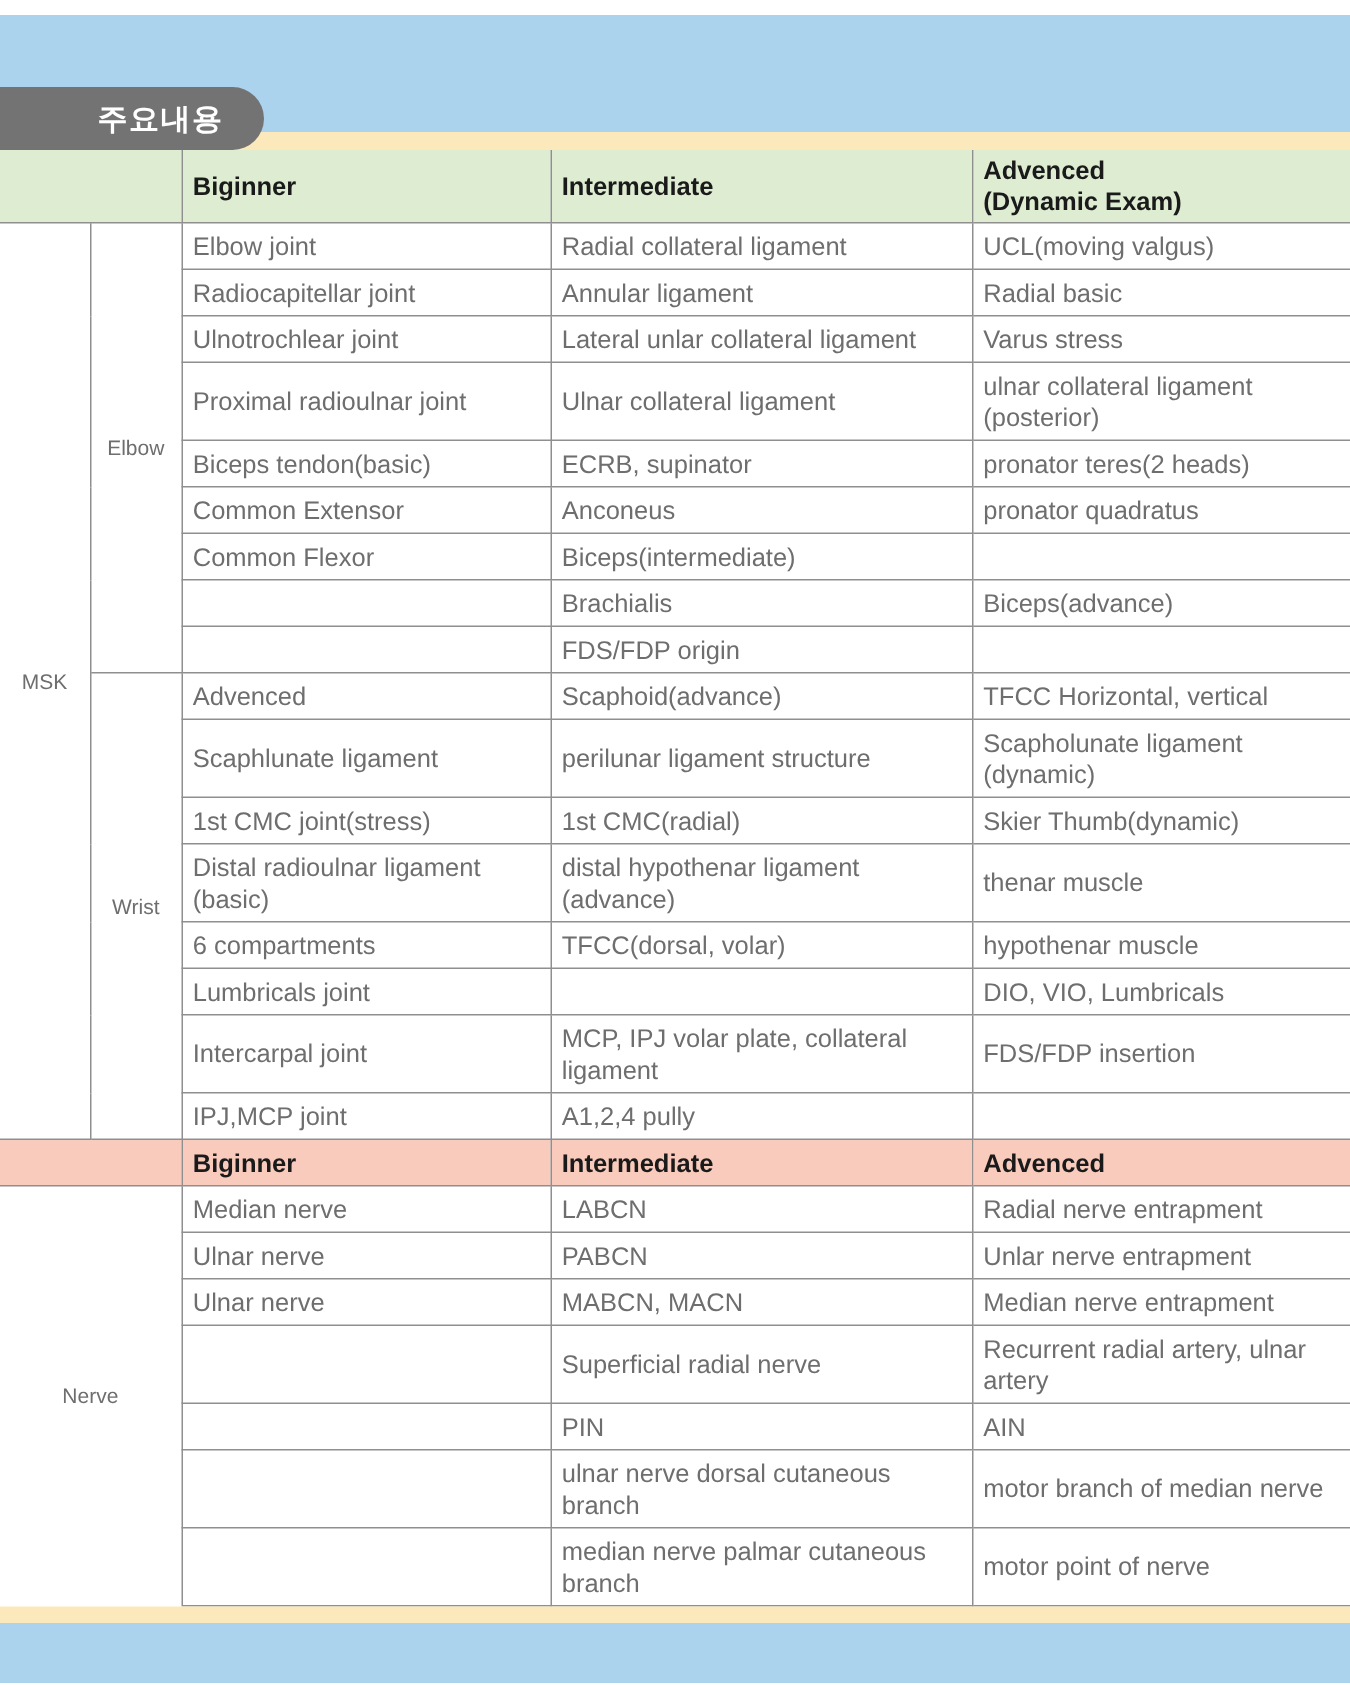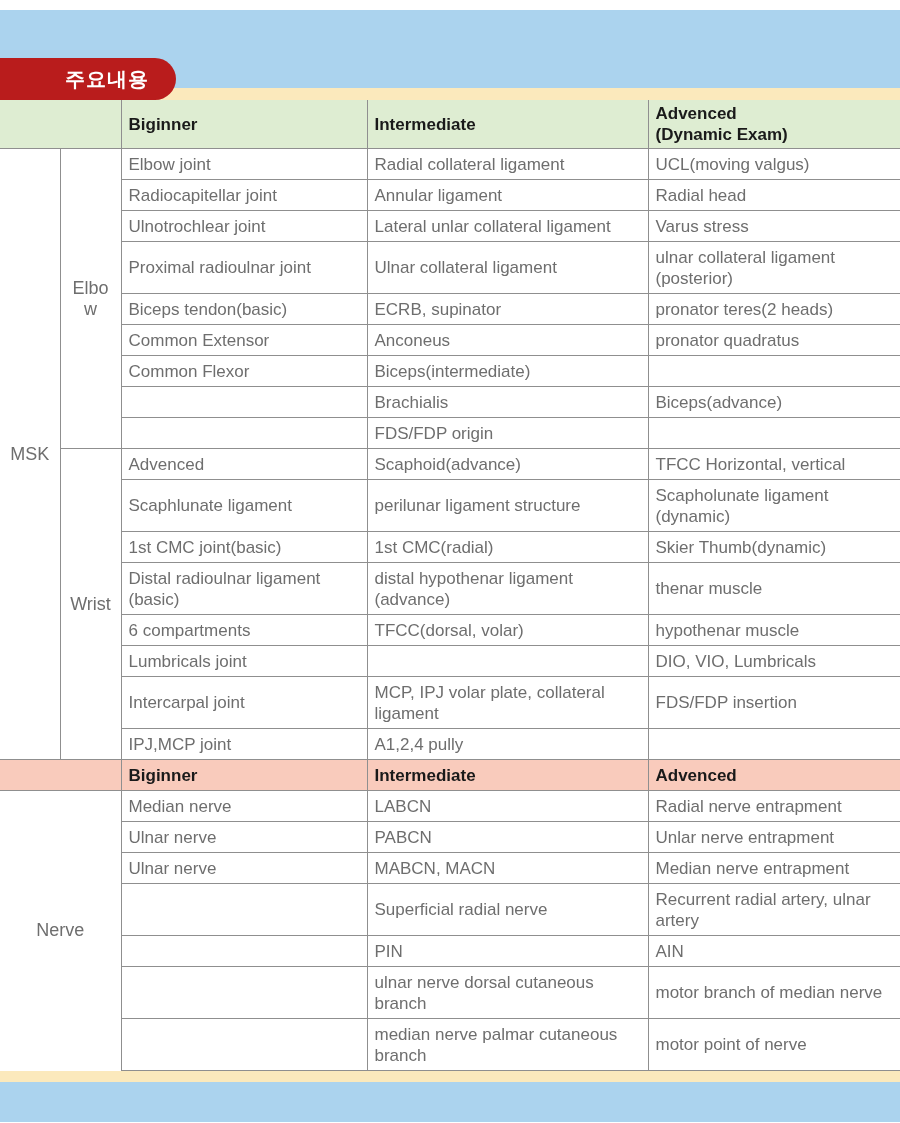--- a/index.html
+++ b/index.html
@@ -4,38 +4,38 @@
 <style>
   html,body { margin:0; padding:0; }
   body {
     width:900px; height:1123px; background:#ffffff; position:relative; overflow:hidden;
     font-family:"Liberation Sans", sans-serif;
   }
   .top-banner { height:78px; margin-top:10px; background:#abd3ee; }
   .accent-strip { height:12px; background:#fbe9bc; }
   .badge {
     position:absolute; top:58px; left:0; width:176px; height:42px;
-    background:#b91c1c; border-radius:0 21px 21px 0;
+    background:#737373; border-radius:0 21px 21px 0;
     display:flex; align-items:center; justify-content:center;
     padding-left:38px; box-sizing:border-box; z-index:2;
   }
   .badge span { color:#ffffff; font-weight:bold; font-size:20px; letter-spacing:1px; }
 
   table { border-collapse:collapse; table-layout:fixed; width:900px; }
   td {
     border:1px solid #8f8f8f; font-size:17px; color:#6e6e6e;
     padding:3px 7px; line-height:21px; vertical-align:middle;
     overflow:hidden; word-wrap:break-word;
   }
   tr { height:31px; }
   tr.tall { height:52px; }
   tr.ghead { height:48px; }
   tr.ghead td { background:#deedd2; color:#1a1a1a; font-weight:bold; border-top:hidden; white-space:pre-line; }
   tr.phead td { background:#f9cbbc; color:#1a1a1a; font-weight:bold; }
-  .glabel { text-align:center; font-size:18px; color:#6e6e6e; font-weight:normal; }
+  .glabel { text-align:center; font-size:14px; color:#6e6e6e; font-weight:normal; }
   .no-l { border-left:hidden; }
   .no-b { border-bottom:hidden; }
   .footer-strip { height:11px; background:#fbe9bc; }
   .bottom-banner { height:40px; background:#abd3ee; }
 </style>
 </head>
 <body>
 
 <div class="top-banner"></div>
 <div class="badge">
@@ -63,21 +63,21 @@
   <tr>
     <td rowspan="17" class="glabel no-l">MSK</td>
     <td rowspan="9" class="glabel">Elbow</td>
     <td>Elbow joint</td>
     <td>Radial collateral ligament</td>
     <td>UCL(moving valgus)</td>
   </tr>
   <tr>
     <td>Radiocapitellar joint</td>
     <td>Annular ligament</td>
-    <td>Radial head</td>
+    <td>Radial basic</td>
   </tr>
   <tr>
     <td>Ulnotrochlear joint</td>
     <td>Lateral unlar collateral ligament</td>
     <td>Varus stress</td>
   </tr>
   <tr class="tall">
     <td>Proximal radioulnar joint</td>
     <td>Ulnar collateral ligament</td>
     <td>ulnar collateral ligament (posterior)</td>
@@ -113,21 +113,21 @@
     <td>Advenced</td>
     <td>Scaphoid(advance)</td>
     <td>TFCC Horizontal, vertical</td>
   </tr>
   <tr class="tall">
     <td>Scaphlunate ligament</td>
     <td>perilunar ligament structure</td>
     <td>Scapholunate ligament (dynamic)</td>
   </tr>
   <tr>
-    <td>1st CMC joint(basic)</td>
+    <td>1st CMC joint(stress)</td>
     <td>1st CMC(radial)</td>
     <td>Skier Thumb(dynamic)</td>
   </tr>
   <tr class="tall">
     <td>Distal radioulnar ligament (basic)</td>
     <td>distal hypothenar ligament (advance)</td>
     <td>thenar muscle</td>
   </tr>
   <tr>
     <td>6 compartments</td>

